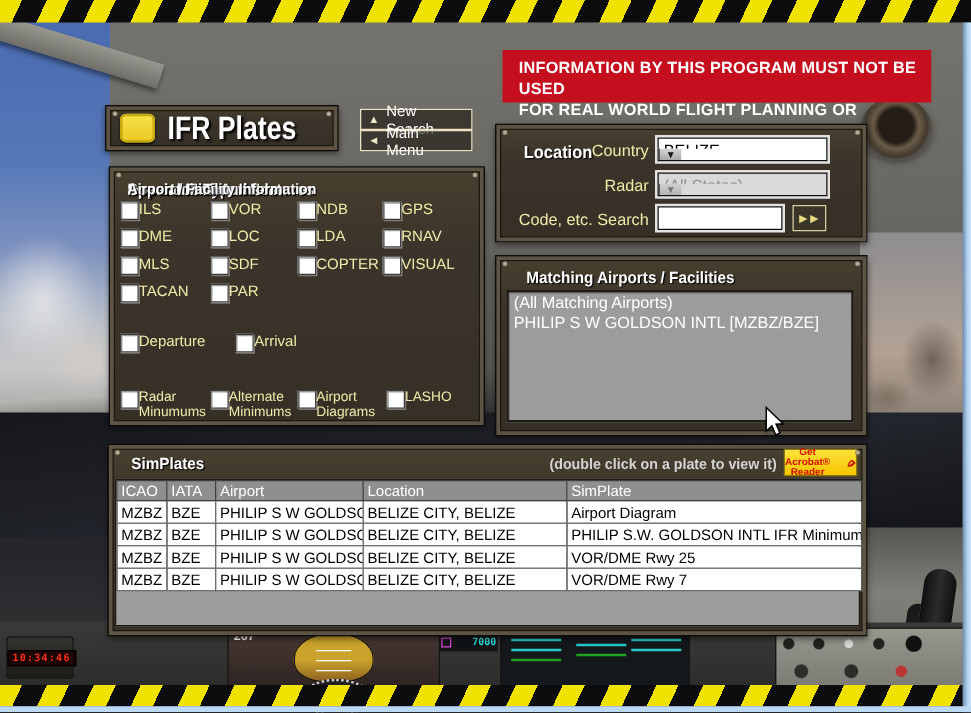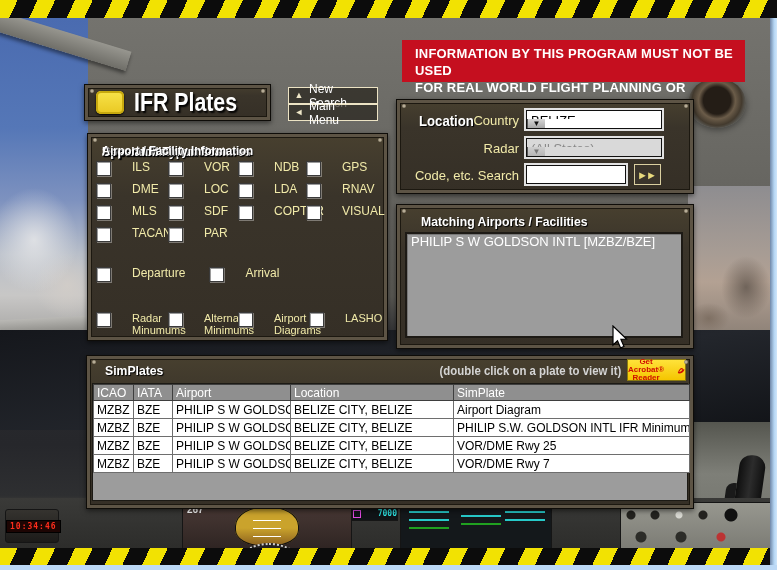--- a/index.html
+++ b/index.html
@@ -64,21 +64,21 @@
   .navbtn{position:absolute;left:288px;width:88px;height:15px;z-index:3;background:rgba(28,24,16,.62);
     border:1px solid #ece3c4;display:flex;align-items:center;cursor:pointer;}
   .navbtn .arr{width:20px;text-align:center;color:#efe7c8;font-size:9px;line-height:1;}
   .navbtn .txt{flex:1;color:#fff;font:12px "Liberation Sans",sans-serif;padding-right:16px;}
   #btn-new-search{top:87px;} #btn-main-menu{top:104px;}
   
   #approach-panel{left:87px;top:133px;width:299px;height:206px;}
   #approach-panel .hd{position:absolute;left:14px;top:10px;}
   #approach-grid{position:absolute;left:0;top:27px;width:100%;height:90px;}
   .chk-col{position:absolute;top:0;display:flex;flex-direction:column;gap:7px;}
-  .chk{display:flex;align-items:flex-start;gap:21px;}
+  .chk{display:flex;align-items:flex-start;gap:0;}
   .chk .box{width:13px;height:13px;background:#fff;border:1px solid #3a3a3a;box-shadow:inset 1px 1px 0 #9a9a9a,1px 1px 0 rgba(255,255,255,.35);flex:0 0 auto;}
   .chk .lbl{color:#f1eaa9;font:12px "Liberation Sans",sans-serif;line-height:13px;}
   .chk.two .lbl{font-size:11px;line-height:12px;}
   #dep-heading{position:absolute;left:10px;top:115px;}
   #dep-row{position:absolute;left:8px;top:133px;display:flex;gap:24px;}
   #special-heading{position:absolute;left:10px;top:159px;}
   #facility-heading{position:absolute;left:151px;top:159px;font-size:12px;}
   #special-row{position:absolute;left:8px;top:178px;display:flex;}
   #special-row .chk{width:72px;} #special-row .chk:nth-child(2){width:70px;}
   #facility-row{position:absolute;left:150px;top:178px;display:flex;}
@@ -294,20 +294,21 @@
       <span class="val"></span>
     </div>
     <div id="go-btn">
         <span>►►</span>
       </div>
   </div>
 
   <div id="matching-panel" class="panel">
     <span class="hd">Matching Airports / Facilities</span>
     <div id="matching-list">
+        <div class="list-item">(All Matching Airports)</div>
         <div class="list-item">PHILIP S W GOLDSON INTL [MZBZ/BZE]</div>
       </div>
   </div>
 
   <div id="simplates-panel" class="panel">
     <span class="hd">SimPlates</span>
     <span id="plate-hint">(double click on a plate to view it)</span>
     <div id="acrobat-badge">
       <span class="bt">
         <span>Get Acrobat®</span><br>

